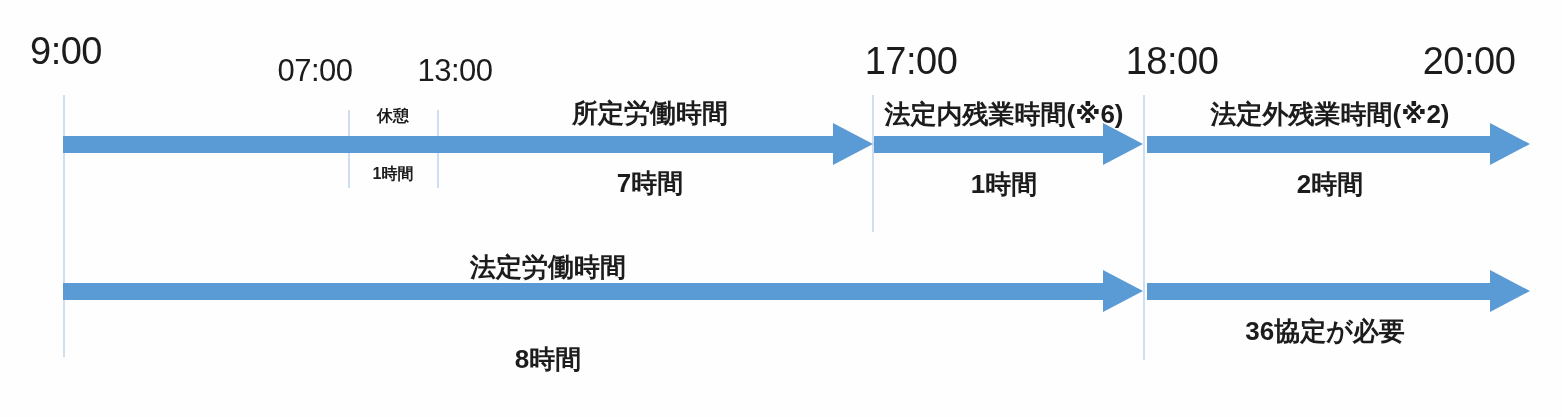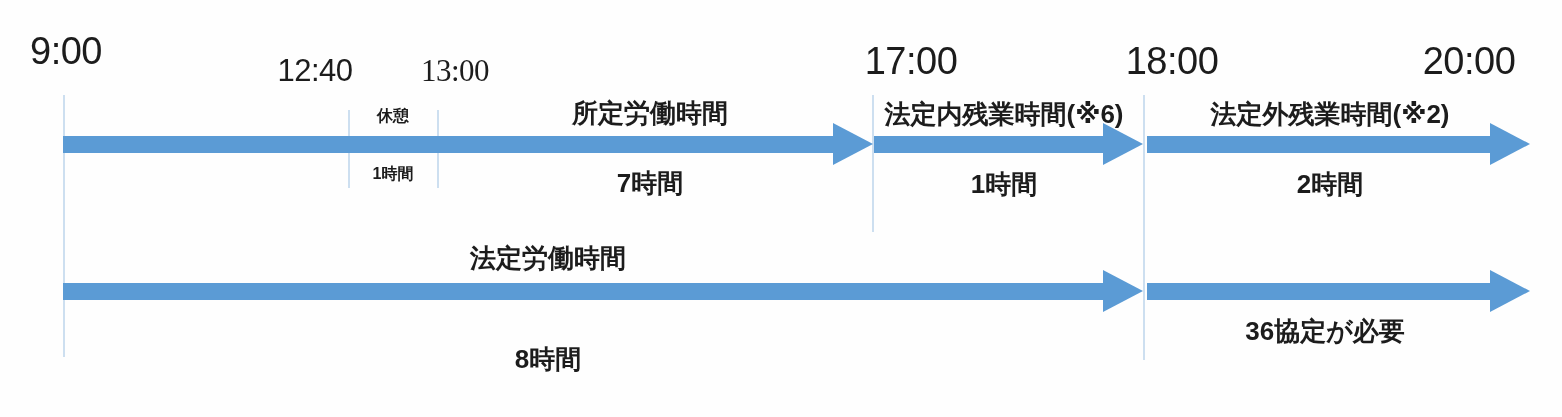--- a/index.html
+++ b/index.html
@@ -87,22 +87,22 @@
   <div>
     <div class="guide" id="g0" style="left: 63px; top: 95px; height: 262px; background: rgb(205, 223, 240);"></div>
     <div class="guide" id="g1" style="left: 348px; top: 110px; height: 78px; background: rgb(205, 223, 240);"></div>
     <div class="guide" id="g2" style="left: 437px; top: 110px; height: 78px; background: rgb(205, 223, 240);"></div>
     <div class="guide" id="g3" style="left: 872px; top: 95px; height: 137px; background: rgb(205, 223, 240);"></div>
     <div class="guide" id="g4" style="left: 1143px; top: 95px; height: 265px; background: rgb(205, 223, 240);"></div>
   </div>
 
   <div>
     <div class="time-label" id="t0" style="left: 66px; top: 32px;">9:00</div>
-    <div class="time-label small" id="t1" style="left: 315px; top: 55px;">12:40</div>
-    <div class="time-label small" id="t2" style="left: 455px; top: 55px; font-family: Liberation Serif, serif;">13:00</div>
+    <div class="time-label small" id="t1" style="left: 315px; top: 55px;">07:00</div>
+    <div class="time-label small" id="t2" style="left: 455px; top: 55px;">13:00</div>
     <div class="time-label" id="t3" style="left: 871px; top: 42px; margin-left: 40px;">17:00</div>
     <div class="time-label" id="t4" style="left: 1172px; top: 42px;">18:00</div>
     <div class="time-label" id="t5" style="left: 1469px; top: 42px;">20:00</div>
   </div>
 
   <div>
     <div class="bar" id="b0" style="left: 63px; top: 136px; width: 773px; background: rgb(91, 155, 213);"></div>
     <div class="arrowhead" id="h0" style="left: 833px; top: 123px; border-left-color: rgb(91, 155, 213);"></div>
 
     <div class="bar" id="b1" style="left: 874px; top: 136px; width: 231px; background: rgb(91, 155, 213);"></div>
@@ -126,19 +126,19 @@
     <div class="caption value" id="r1v1" style="left: 650px; top: 170px;">7時間</div>
 
     <div class="caption title" id="r1t2" style="left: 1004px; top: 101px;">法定内残業時間(※6)</div>
     <div class="caption value" id="r1v2" style="left: 1004px; top: 171px;">1時間</div>
 
     <div class="caption title" id="r1t3" style="left: 1330px; top: 101px;">法定外残業時間(※2)</div>
     <div class="caption value" id="r1v3" style="left: 1330px; top: 171px;">2時間</div>
   </div>
 
   <div>
-    <div class="caption title" id="r2t0" style="left: 548px; top: 245px; text-align: right;">法定労働時間</div>
+    <div class="caption title" id="r2t0" style="left: 548px; top: 254px; text-align: right;">法定労働時間</div>
     <div class="caption value" id="r2v0" style="left: 548px; top: 318px; margin-top: 28px;">8時間</div>
 
     <div class="caption value" id="r2v1" style="left: 1325px; top: 318px;">36協定が必要</div>
   </div>
 
 </div>
 
 </body></html>

